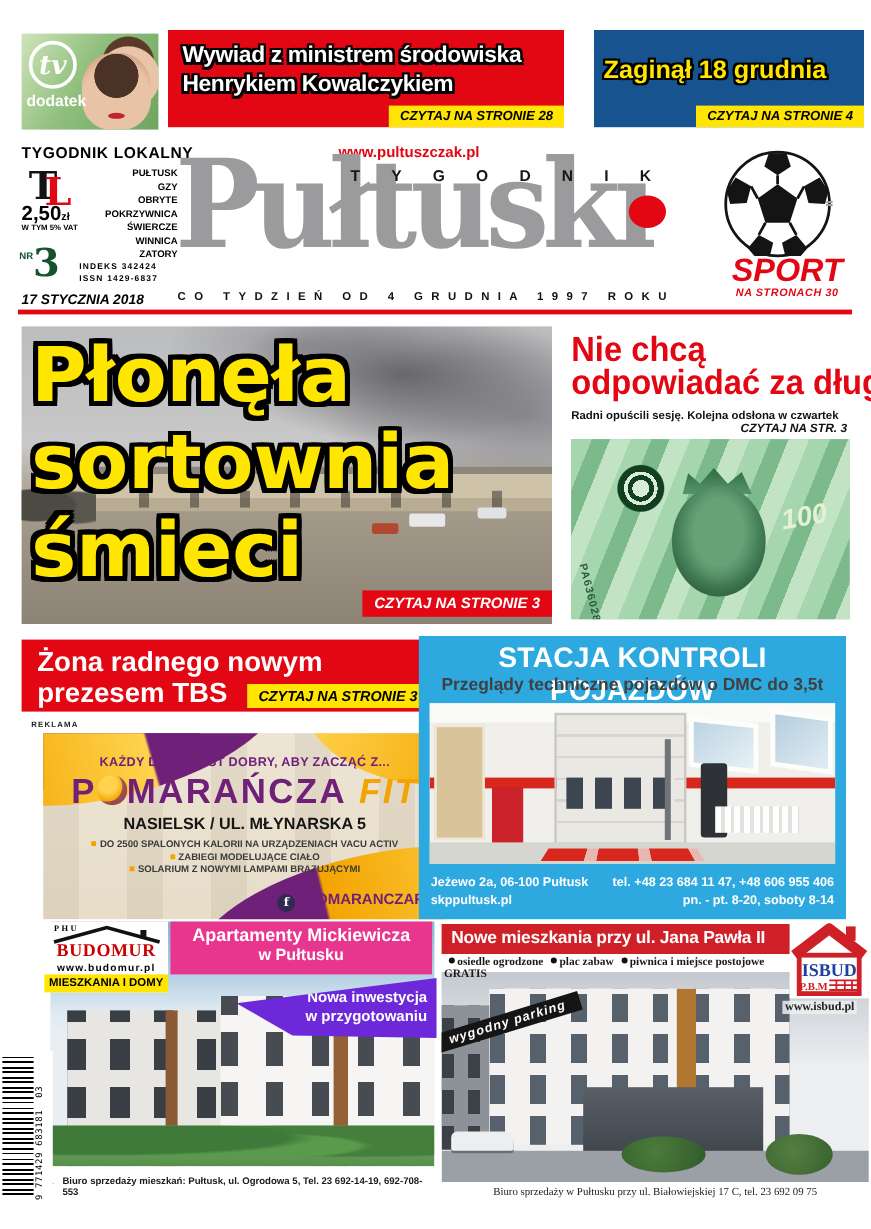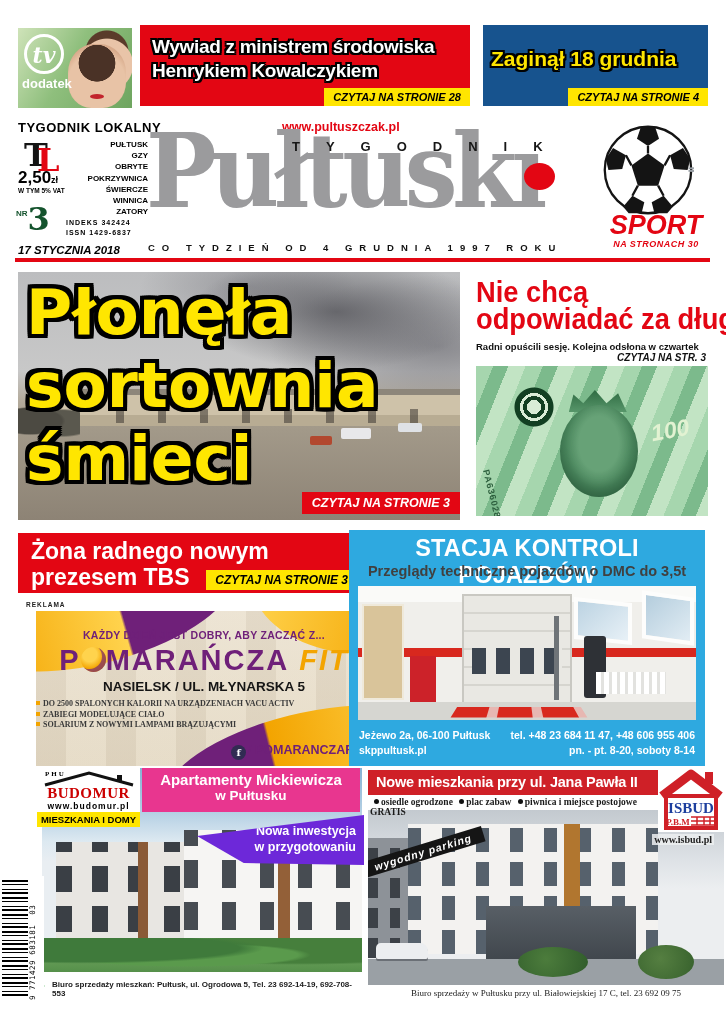--- a/index.html
+++ b/index.html
@@ -20,21 +20,21 @@
   .tv-badge .face { position:absolute; right:6px; top:16px; width:58px; height:64px; border-radius:45% 45% 40% 40%;
     background:radial-gradient(circle at 50% 30%,#4a3226 0 34%,transparent 35%), radial-gradient(circle at 50% 58%,#e8c3a6 0 60%, #d8ab8c 75%); }
   .tv-badge .lips { position:absolute; right:28px; top:66px; width:14px; height:5px; border-radius:50%; background:#c2242c; }
   .tv-circle { position:absolute; left:6px; top:6px; width:40px; height:40px; border:3px solid #fff; border-radius:50%;
     color:#fff; font-size:22px; font-weight:bold; text-align:center; line-height:36px; font-family:"DejaVu Serif",serif; font-style:italic; }
   .tv-dodatek { position:absolute; left:4px; top:48px; color:#fff; font-weight:bold; font-size:13px; }
 
   .banner-red { left:140px; top:25px; width:330px; height:81px; background:#e30613; }
   .banner-red .t { position:absolute; left:12px; top:10px; color:#fff; font-weight:bold; font-size:19px; line-height:24px; letter-spacing:-0.3px; }
   .czytaj { position:absolute; right:0; bottom:0; background:#ffe500; color:#000; font-weight:bold; font-style:italic; font-size:11px; padding:3px 9px; }
-  .banner-blue { left:483px; top:25px; width:225px; height:81px; background:#17538e;padding-left:24px; }
+  .banner-blue { left:495px; top:25px; width:225px; height:81px; background:#17538e;padding-left:24px; }
   .banner-blue .t { position:absolute; left:8px; top:22px; color:#ffe500; font-weight:bold; font-size:21px; }
 
   
   .edition { left:18px; top:120px; font-size:13px; font-weight:bold; letter-spacing:0.5px; color:#000; }
   .tl-logo { left:24px; top:136px; width:48px; height:36px; font-family:"DejaVu Serif",serif; font-weight:bold; }
   .tl-logo .t { position:absolute; left:0; top:0; font-size:32px; color:#141414; }
   .tl-logo .l { position:absolute; left:13px; top:5px; font-size:32px; color:#e30613; }
   .price { left:18px; top:168px; font-size:17px; font-weight:bold; color:#000; }
   .price .cur { font-size:9px; }
   .price-note { left:18px; top:187px; font-size:6.5px; font-weight:bold; color:#000; }
@@ -106,21 +106,21 @@
   .pom .sw-br { position:absolute; right:-70px; bottom:-52px; width:280px; height:104px; transform:rotate(-14deg);
      background:linear-gradient(90deg,#6f2079 40%,#f3a400 41%,#ffd34d); border-radius:100% 100% 0 0; }
   .pom .sw-tr { position:absolute; right:-50px; top:-60px; width:170px; height:100px; transform:rotate(14deg); background:linear-gradient(90deg,#ffd34d,#f3a400); border-radius:0 0 100% 100%; }
   .pom-tag { position:absolute; left:0; right:0; top:18px; text-align:center; color:#6f2079; font-weight:bold; font-size:10.5px; letter-spacing:0.3px; }
   .pom-brand { position:absolute; left:0; right:0; top:33px; text-align:center; color:#6f2079; font-weight:bold; font-size:29px; letter-spacing:2px; }
   .pom-brand .ball-o { display:inline-block; width:25px; height:25px; border-radius:50%; vertical-align:-2px;
      background:radial-gradient(circle at 35% 30%,#ffd34d 0 30%,#f3a400 60%,#c57a00 100%); box-shadow:inset -4px -3px 0 rgba(111,32,121,.65); }
   .pom-brand .fit { color:#f3a400; font-style:italic; }
   .pom-addr { position:absolute; left:0; right:0; top:68px; text-align:center; color:#151515; font-weight:bold; font-size:13.5px; }
   .pom-bullets { position:absolute; left:0; right:0; top:88px; }
-  .pom-bullets .row { text-align:left; font-size:8px; font-weight:bold; color:#3a3a3a; line-height:10.5px;font-family:Liberation Serif, serif; }
+  .pom-bullets .row { text-align:center; font-size:8px; font-weight:bold; color:#3a3a3a; line-height:10.5px; }
   .pom-bullets .sq { display:inline-block; width:4px; height:4px; background:#f3a400; margin-right:3px; vertical-align:1px; }
   .pom-call { position:absolute; left:6px; bottom:0; width:124px; height:38px; background:linear-gradient(180deg,#7c2787,#5d1a66); border-radius:0 18px 0 0; color:#fff; padding:3px 0 0 10px; }
   .pom-call .l1 { font-weight:bold; font-size:12.5px; }
   .pom-call .l2 { font-weight:bold; font-size:12.5px; }
   .pom-call .ph-ic { display:inline-block; width:12px; height:12px; border:1px solid #fff; border-radius:50%; font-size:8px; line-height:11px; text-align:center; margin-right:3px; vertical-align:0px; }
   .pom-fb { position:absolute; right:8px; bottom:6px; color:#6f2079; font-weight:bold; font-size:12.5px; }
   .pom-fb .fb-ic { display:inline-block; width:15px; height:15px; border-radius:50%; background:#312b52; color:#fff; text-align:center; line-height:15px; font-size:10px; font-family:"DejaVu Serif",serif; margin-right:2px; vertical-align:-2px; }
 
   
   .skp { left:349px; top:530px; width:356px; height:236px; background:#2ea9e0; }

